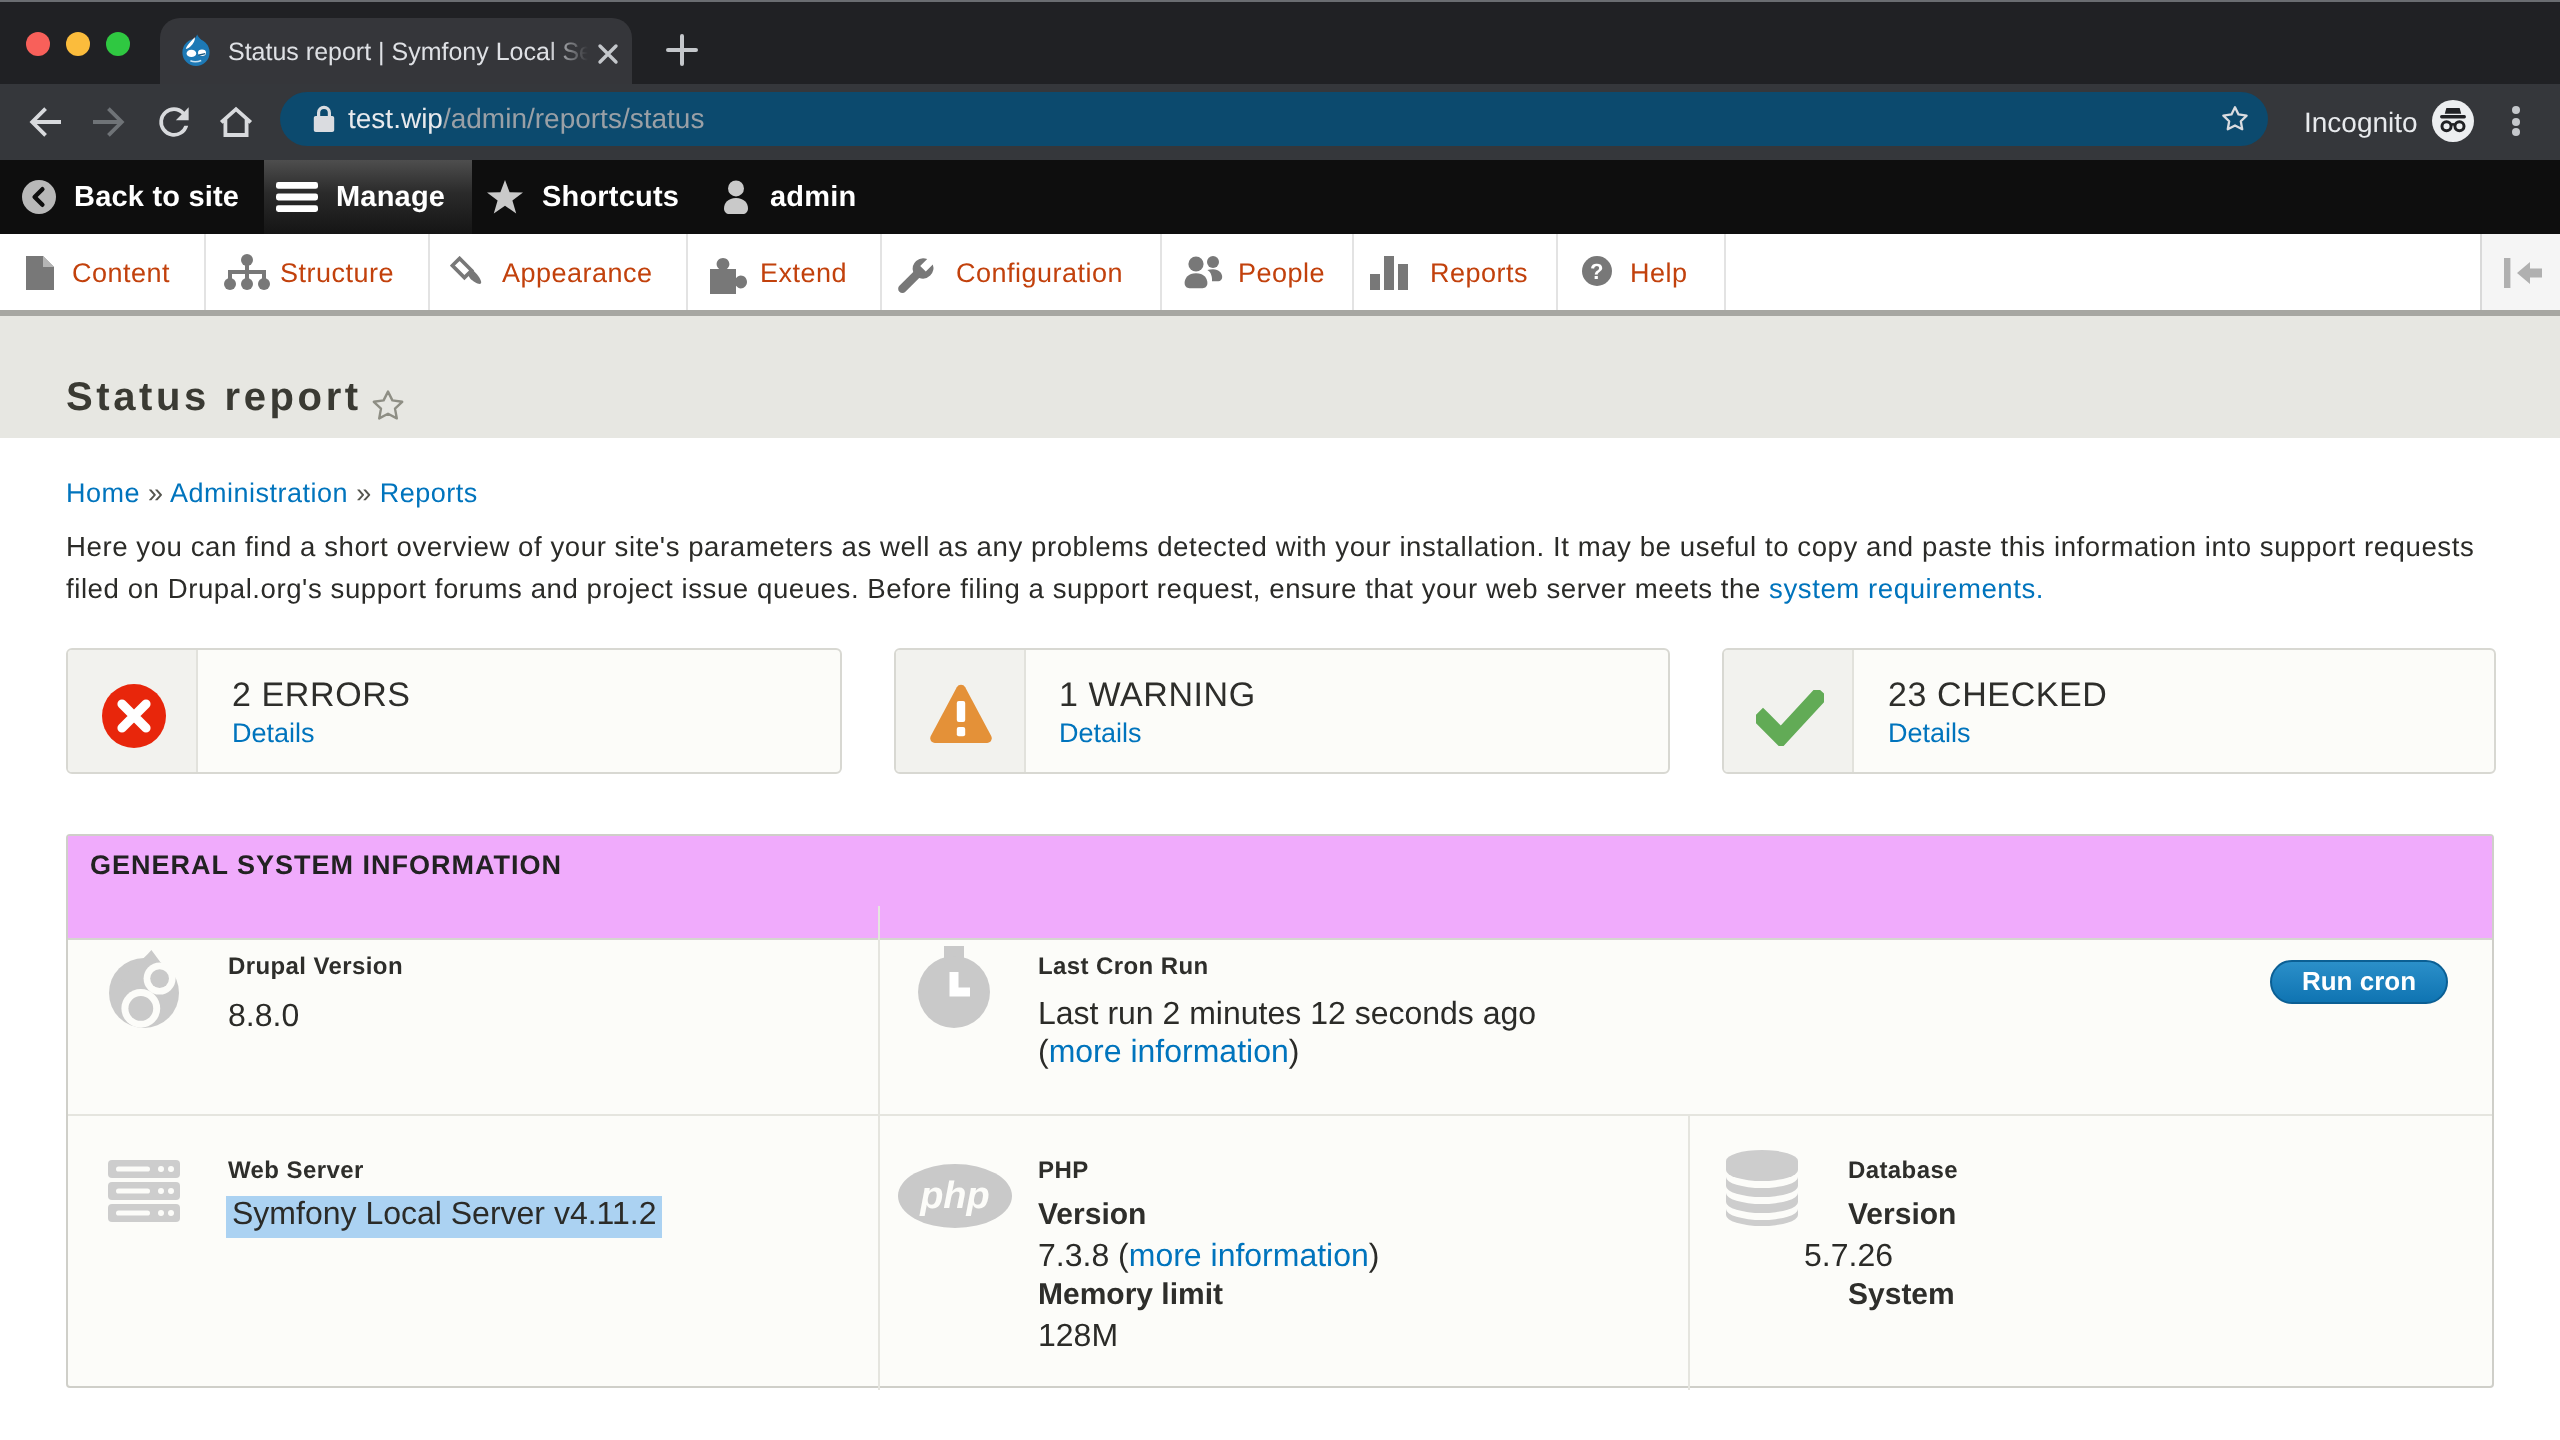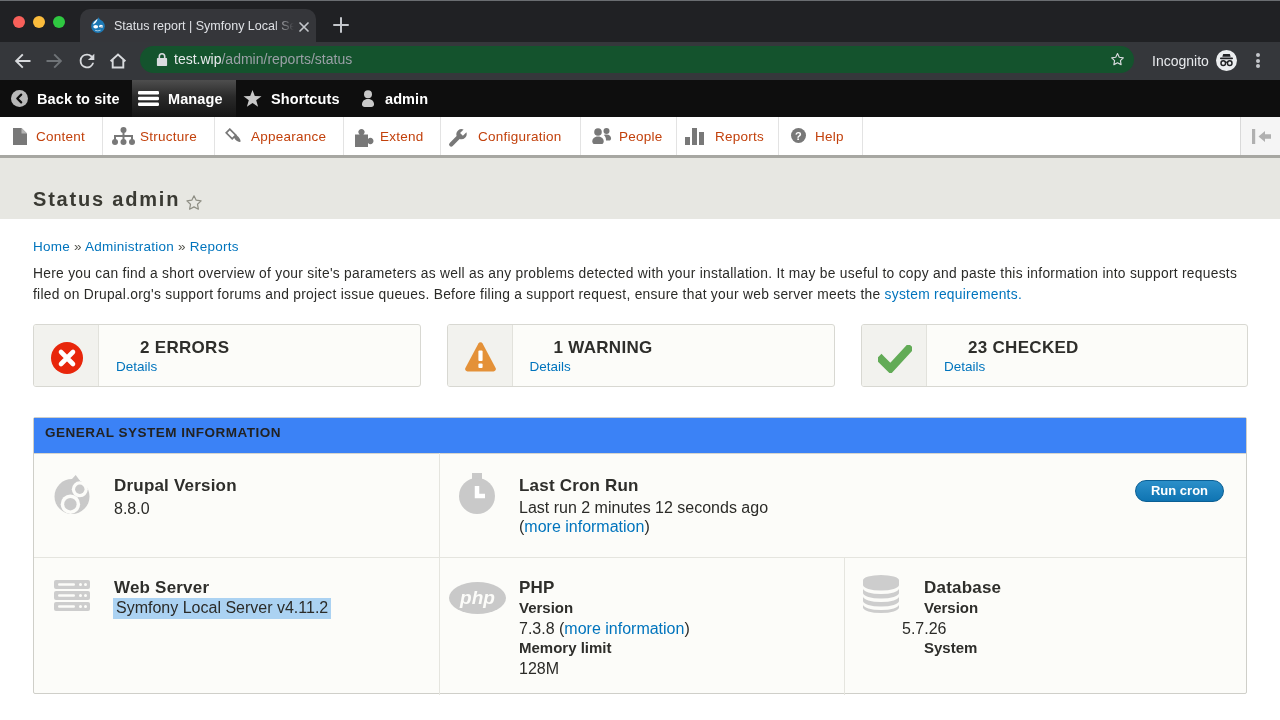--- a/index.html
+++ b/index.html
@@ -13,21 +13,21 @@
 .tl { position:absolute; top:15px; width:12px; height:12px; border-radius:50%; }
 #tab { position:absolute; left:80px; top:8px; width:236px; height:34px; background:#35363a; border-radius:10px 10px 0 0; }
 #tab .fav { position:absolute; left:10px; top:8px; width:16px; height:16px; }
 #tab .title { position:absolute; left:34px; top:10px; width:180px; font-size:12.5px; color:#dfe1e5; white-space:nowrap; overflow:hidden;
   -webkit-mask-image:linear-gradient(90deg,#000 160px,transparent 180px); }
 #tab .close { position:absolute; left:216px; top:10px; width:16px; height:16px; color:#c4c7cb; }
 #newtab { position:absolute; left:330px; top:13px; width:22px; height:22px; color:#c4c7cb; }
 
 #toolbar { position:absolute; left:0; top:42px; width:1280px; height:38px; background:#35373b; }
 .navic { position:absolute; top:8px; width:22px; height:22px; }
-#omni { position:absolute; left:140px; top:4px; width:994px; height:27px; background:#14532d; border-radius:13.5px; }
+#omni { position:absolute; left:140px; top:4px; width:994px; height:27px; background:#0c4a6e; border-radius:13.5px; }
 #omni .lock { position:absolute; left:15px; top:6px; width:14px; height:15px; }
 #omni .url { position:absolute; left:34px; top:5px; font-size:14px; color:#e8eaed; white-space:nowrap; }
 #omni .url .path { color:#9aa0a6; }
 #omni .star { position:absolute; right:9px; top:6px; width:15px; height:15px; }
 #incog { position:absolute; left:1152px; top:11px; font-size:14px; color:#e8eaed; }
 #incogicon { position:absolute; left:1215.5px; top:49.5px; width:21px; height:21px; }
 #dots { position:absolute; left:1256px; top:53px; width:4px; height:15px; }
 #dots i { position:absolute; left:0; width:4px; height:4px; border-radius:50%; background:#c4c7cb; }
 
 
@@ -50,28 +50,28 @@
 #pagehead .hstar { position:absolute; left:185px; top:36px; }
 
 
 #crumbs { position:absolute; left:33px; top:239px; font-size:13.5px; letter-spacing:0.25px; color:#55554e; }
 a { color:#0074bd; text-decoration:none; }
 #intro { position:absolute; left:33px; top:263px; width:1230px; font-size:13.8px; letter-spacing:0.28px; line-height:21px; color:#2b2b28; }
 
 
 .card { position:absolute; top:324px; width:388px; height:63px; background:#fcfcf9; border:1px solid #d8d8d2; border-radius:3px; }
 .card .icell { position:absolute; left:0; top:0; width:65px; height:61px; background:#f2f2ee; border-right:1px solid #e2e2dc; border-radius:2px 0 0 2px; }
-.card .ct { position:absolute; left:82px; top:13px; font-size:17px; font-weight:bold; letter-spacing:0.3px; color:#2e2e2b;margin-left:24px; }
+.card .ct { position:absolute; left:82px; top:13px; font-size:17px; font-weight:normal; letter-spacing:0.3px; color:#2e2e2b; }
 .card .cd { position:absolute; left:82px; top:34px; font-size:13.5px; }
 
 
 #sect { position:absolute; left:33px; top:417px; width:1214px; height:277px; background:#fcfcf9; border:1px solid #cfcfc9; border-radius:2px; }
-#secthead { position:absolute; left:0; top:0; width:1212px; height:36px; background:#3b82f6; border-bottom:1px solid #d5d5cf; }
+#secthead { position:absolute; left:0; top:0; width:1212px; height:52px; background:#f0abfc; border-bottom:1px solid #d5d5cf; }
 #secthead b { position:absolute; left:11px; top:7px; font-size:13.5px; letter-spacing:0.5px; color:#222; }
-.stitle { font-size:17px; font-weight:bold; color:#2e2e2b; letter-spacing:0.2px; }
+.stitle { font-size:12px; font-weight:bold; color:#2e2e2b; letter-spacing:0.2px; }
 .slabel { font-size:15px; font-weight:bold; color:#2e2e2b; }
 .sval { font-size:16px; color:#2b2b28; }
 #runcron { position:absolute; left:1101px; top:62px; width:89px; height:22px; background:linear-gradient(#2b8fc9,#0f74b2); border:1px solid #0b5f94; border-radius:11.5px; color:#fff; font-weight:bold; font-size:13px; text-align:center; line-height:20px; }
 .hl { background:#abd2f2; }
 .vline { position:absolute; top:0; width:1px; background:#e5e5df; }
 </style>
 </head>
 <body>
 <div id="page">
 
@@ -231,21 +231,21 @@
       </div>
     <div id="collapse">
       <svg style="position:absolute;left:11px;top:12px;" width="19" height="15" viewBox="0 0 19 15">
           <rect x="0" y="0" width="3.2" height="15" fill="#b0b0b0"></rect>
           <path d="M6.5 7.5l6.5-5.5v3.3h6v4.4h-6v3.3z" fill="#b0b0b0"></path>
         </svg>
     </div>
   </div>
 
   <div id="pagehead">
-    <h1>Status admin</h1>
+    <h1>Status report</h1>
     <svg class="hstar" width="18" height="18" viewBox="0 0 18 18">
         <path d="M9 1.8l2.2 4.4 4.9.7-3.6 3.4.9 4.9L9 12.9l-4.4 2.3.9-4.9L1.9 6.9l4.9-.7z" fill="none" stroke="#8e8e84" stroke-width="1.2" stroke-linejoin="round"></path>
       </svg>
   </div>
 
   <div id="crumbs"><a href="#">Home</a> » <a href="#">Administration</a> » <a href="#">Reports</a></div>
   <div id="intro">Here you can find a short overview of your site's parameters as well as any problems detected with your installation. It may be useful to copy and paste this information into support requests<br>filed on Drupal.org's support forums and project issue queues. Before filing a support request, ensure that your web server meets the <a href="#">system requirements.</a></div>
 
   <div class="card" style="left:33px;">
     <div class="icell"></div>

